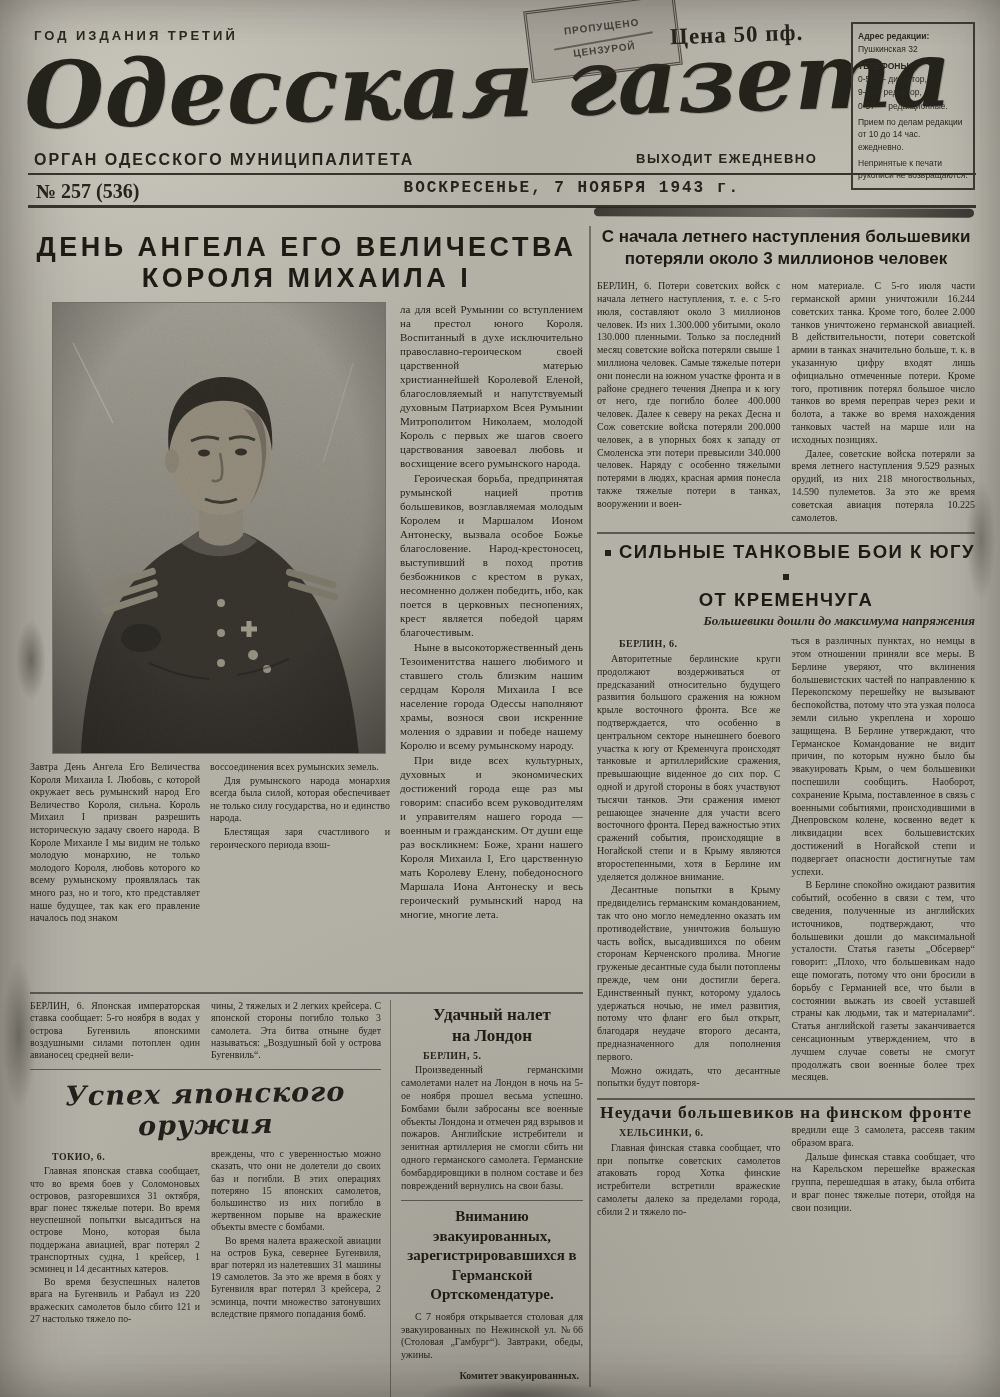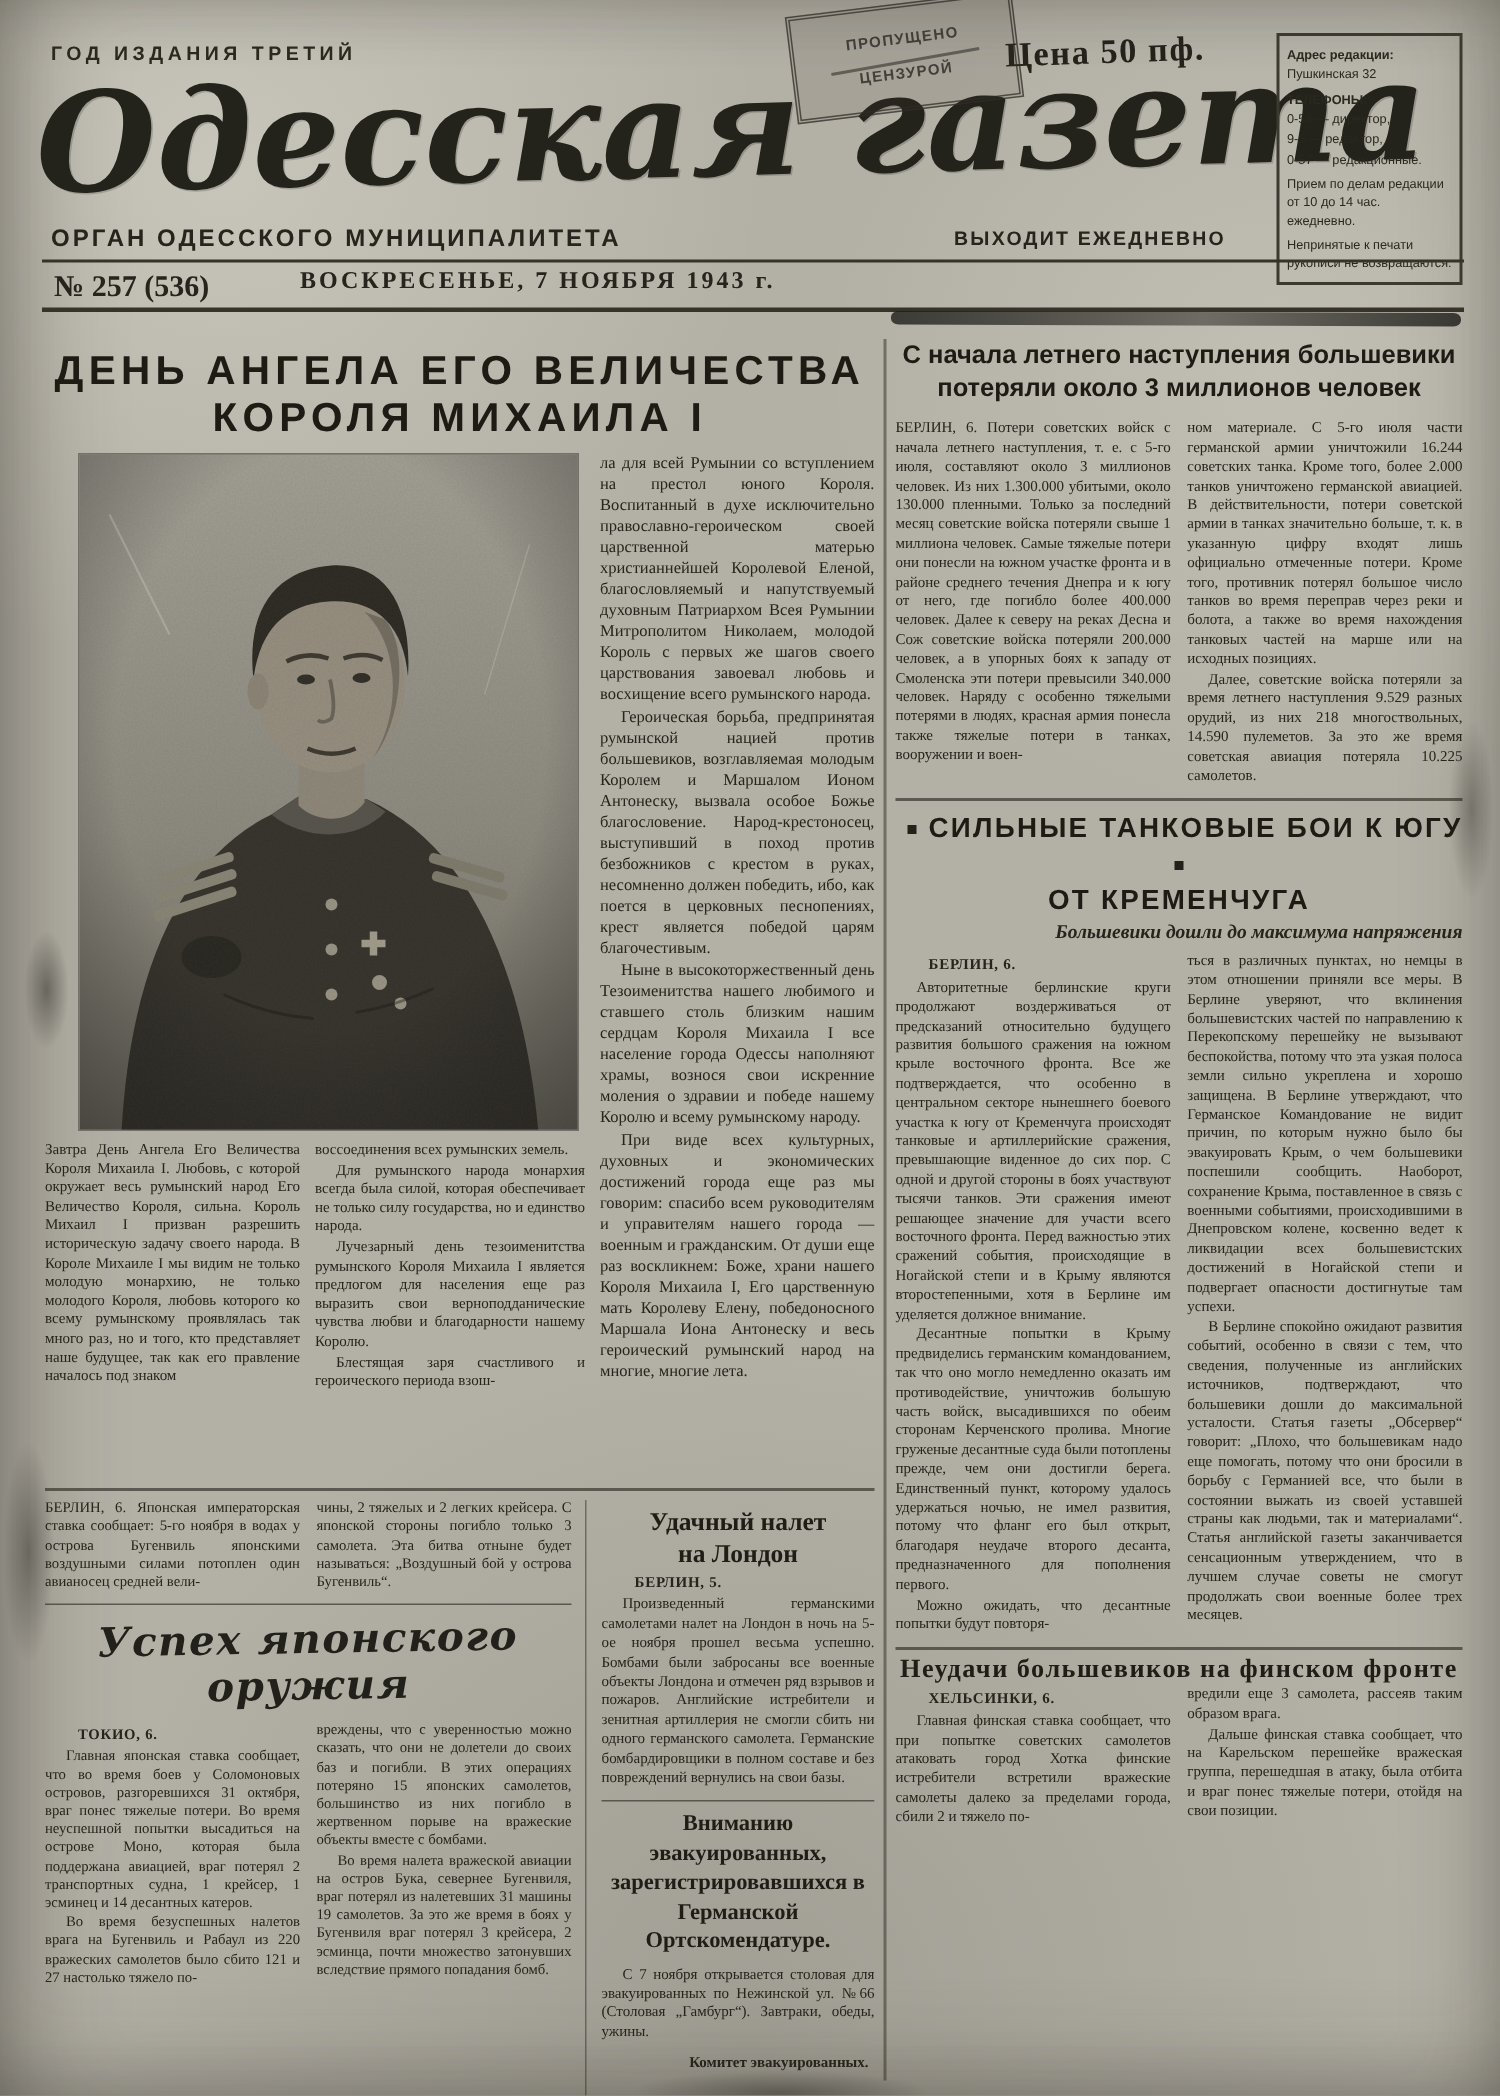--- a/index.html
+++ b/index.html
@@ -19,21 +19,21 @@
   .stamp{position:absolute;left:527px;top:2px;width:152px;height:72px;border:3px double rgba(45,44,38,.75);background:rgba(70,68,60,.12);transform:rotate(-7deg);display:flex;flex-direction:column;justify-content:center;align-items:center;gap:2px;z-index:5;}
   .stamp-line{font-family:"Liberation Sans",sans-serif;font-weight:bold;font-size:10px;letter-spacing:1px;color:rgba(40,39,33,.8);}
   .stamp-scribble{width:100px;height:8px;border-bottom:2px solid rgba(40,39,33,.55);transform:rotate(-3deg);}
   .infobox{position:absolute;left:851px;top:22px;width:124px;border:2px solid #3c3a30;padding:6px 5px;font-family:"Liberation Sans",sans-serif;font-size:8.5px;line-height:1.45;color:#2a281f;}
   .ib{margin-bottom:1px;} .ib-b{font-weight:bold;} .ib-sp{margin-top:4px;}
   .mast-organ{position:absolute;left:34px;top:151px;font-family:"Liberation Sans",sans-serif;font-weight:bold;font-size:16px;letter-spacing:2px;}
   .mast-daily{position:absolute;left:636px;top:151px;font-family:"Liberation Sans",sans-serif;font-weight:bold;font-size:13px;letter-spacing:1.5px;}
   .mast-rule{position:absolute;left:28px;right:24px;border-top:2px solid #35332a;}
   .r1{top:173px;} .r2{top:205px;border-top-width:3px;}
   .issue-no{position:absolute;left:36px;top:180px;font-weight:bold;font-size:20px;}
-  .issue-date{position:absolute;left:200px;top:179px;width:540px;text-align:left;font-weight:bold;font-size:16px;letter-spacing:2px;}
+  .issue-date{position:absolute;left:200px;top:179px;width:540px;text-align:right;font-weight:bold;font-size:16px;letter-spacing:2px;font-family:Liberation Mono, monospace;}
   .print-smudge{position:absolute;left:594px;right:26px;top:208px;height:9px;border-radius:5px/4px;background:linear-gradient(90deg, rgba(30,29,24,.8), rgba(30,29,24,.5) 55%, rgba(30,29,24,.82));transform:rotate(.2deg);}
   
   .vdiv-main{position:absolute;left:589px;top:226px;bottom:10px;width:2px;background:rgba(45,43,35,.5);}
   .col-left{position:absolute;left:30px;top:222px;width:553px;}
   .col-right{position:absolute;left:597px;top:224px;width:378px;font-size:10px;line-height:12.8px;}
   .p{text-align:justify;text-indent:14px;}
   .p+.p{margin-top:1px;}
   .noind{text-indent:0;}
   .tcols{display:flex;gap:11px;}
   .tcol{flex:1;min-width:0;}
@@ -173,21 +173,20 @@
               <path d="M300,60 L270,160" stroke="rgba(230,228,218,.2)" stroke-width="1"></path>
             </svg>
           </div>
           <div class="under-cols">
             <div class="ucol1">
               <p class="p noind">Завтра День Ангела Его Величества Короля Михаила I. Любовь, с которой окружает весь румынский народ Его Величество Короля, сильна. Король Михаил I призван разрешить историческую задачу своего народа. В Короле Михаиле I мы видим не только молодую монархию, не только молодого Короля, любовь которого ко всему румынскому проявлялась так много раз, но и того, кто представляет наше будущее, так как его правление началось под знаком</p>
             </div>
             <div class="ucol2">
               <p class="p noind">воссоединения всех румынских земель.</p>
               <p class="p">Для румынского народа монархия всегда была силой, которая обеспечивает не только силу государства, но и единство народа.</p>
-              <p class="p">Лучезарный день тезоименитства румынского Короля Михаила I является предлогом для населения еще раз выразить свои верноподданические чувства любви и благодарности нашему Королю.</p>
               <p class="p">Блестящая заря счастливого и героического периода взош-</p>
             </div>
           </div>
         </div>
         <div class="main-right">
           <p class="p noind">ла для всей Румынии со вступлением на престол юного Короля. Воспитанный в духе исключительно православно-героическом своей царственной матерью христианнейшей Королевой Еленой, благословляемый и напутствуемый духовным Патриархом Всея Румынии Митрополитом Николаем, молодой Король с первых же шагов своего царствования завоевал любовь и восхищение всего румынского народа.</p>
           <p class="p">Героическая борьба, предпринятая румынской нацией против большевиков, возглавляемая молодым Королем и Маршалом Ионом Антонеску, вызвала особое Божье благословение. Народ-крестоносец, выступивший в поход против безбожников с крестом в руках, несомненно должен победить, ибо, как поется в церковных песнопениях, крест является победой царям благочестивым.</p>
           <p class="p">Ныне в высокоторжественный день Тезоименитства нашего любимого и ставшего столь близким нашим сердцам Короля Михаила I все население города Одессы наполняют храмы, вознося свои искренние моления о здравии и победе нашему Королю и всему румынскому народу.</p>
           <p class="p">При виде всех культурных, духовных и экономических достижений города еще раз мы говорим: спасибо всем руководителям и управителям нашего города — военным и гражданским. От души еще раз воскликнем: Боже, храни нашего Короля Михаила I, Его царственную мать Королеву Елену, победоносного Маршала Иона Антонеску и весь героический румынский народ на многие, многие лета.</p>
         </div>

